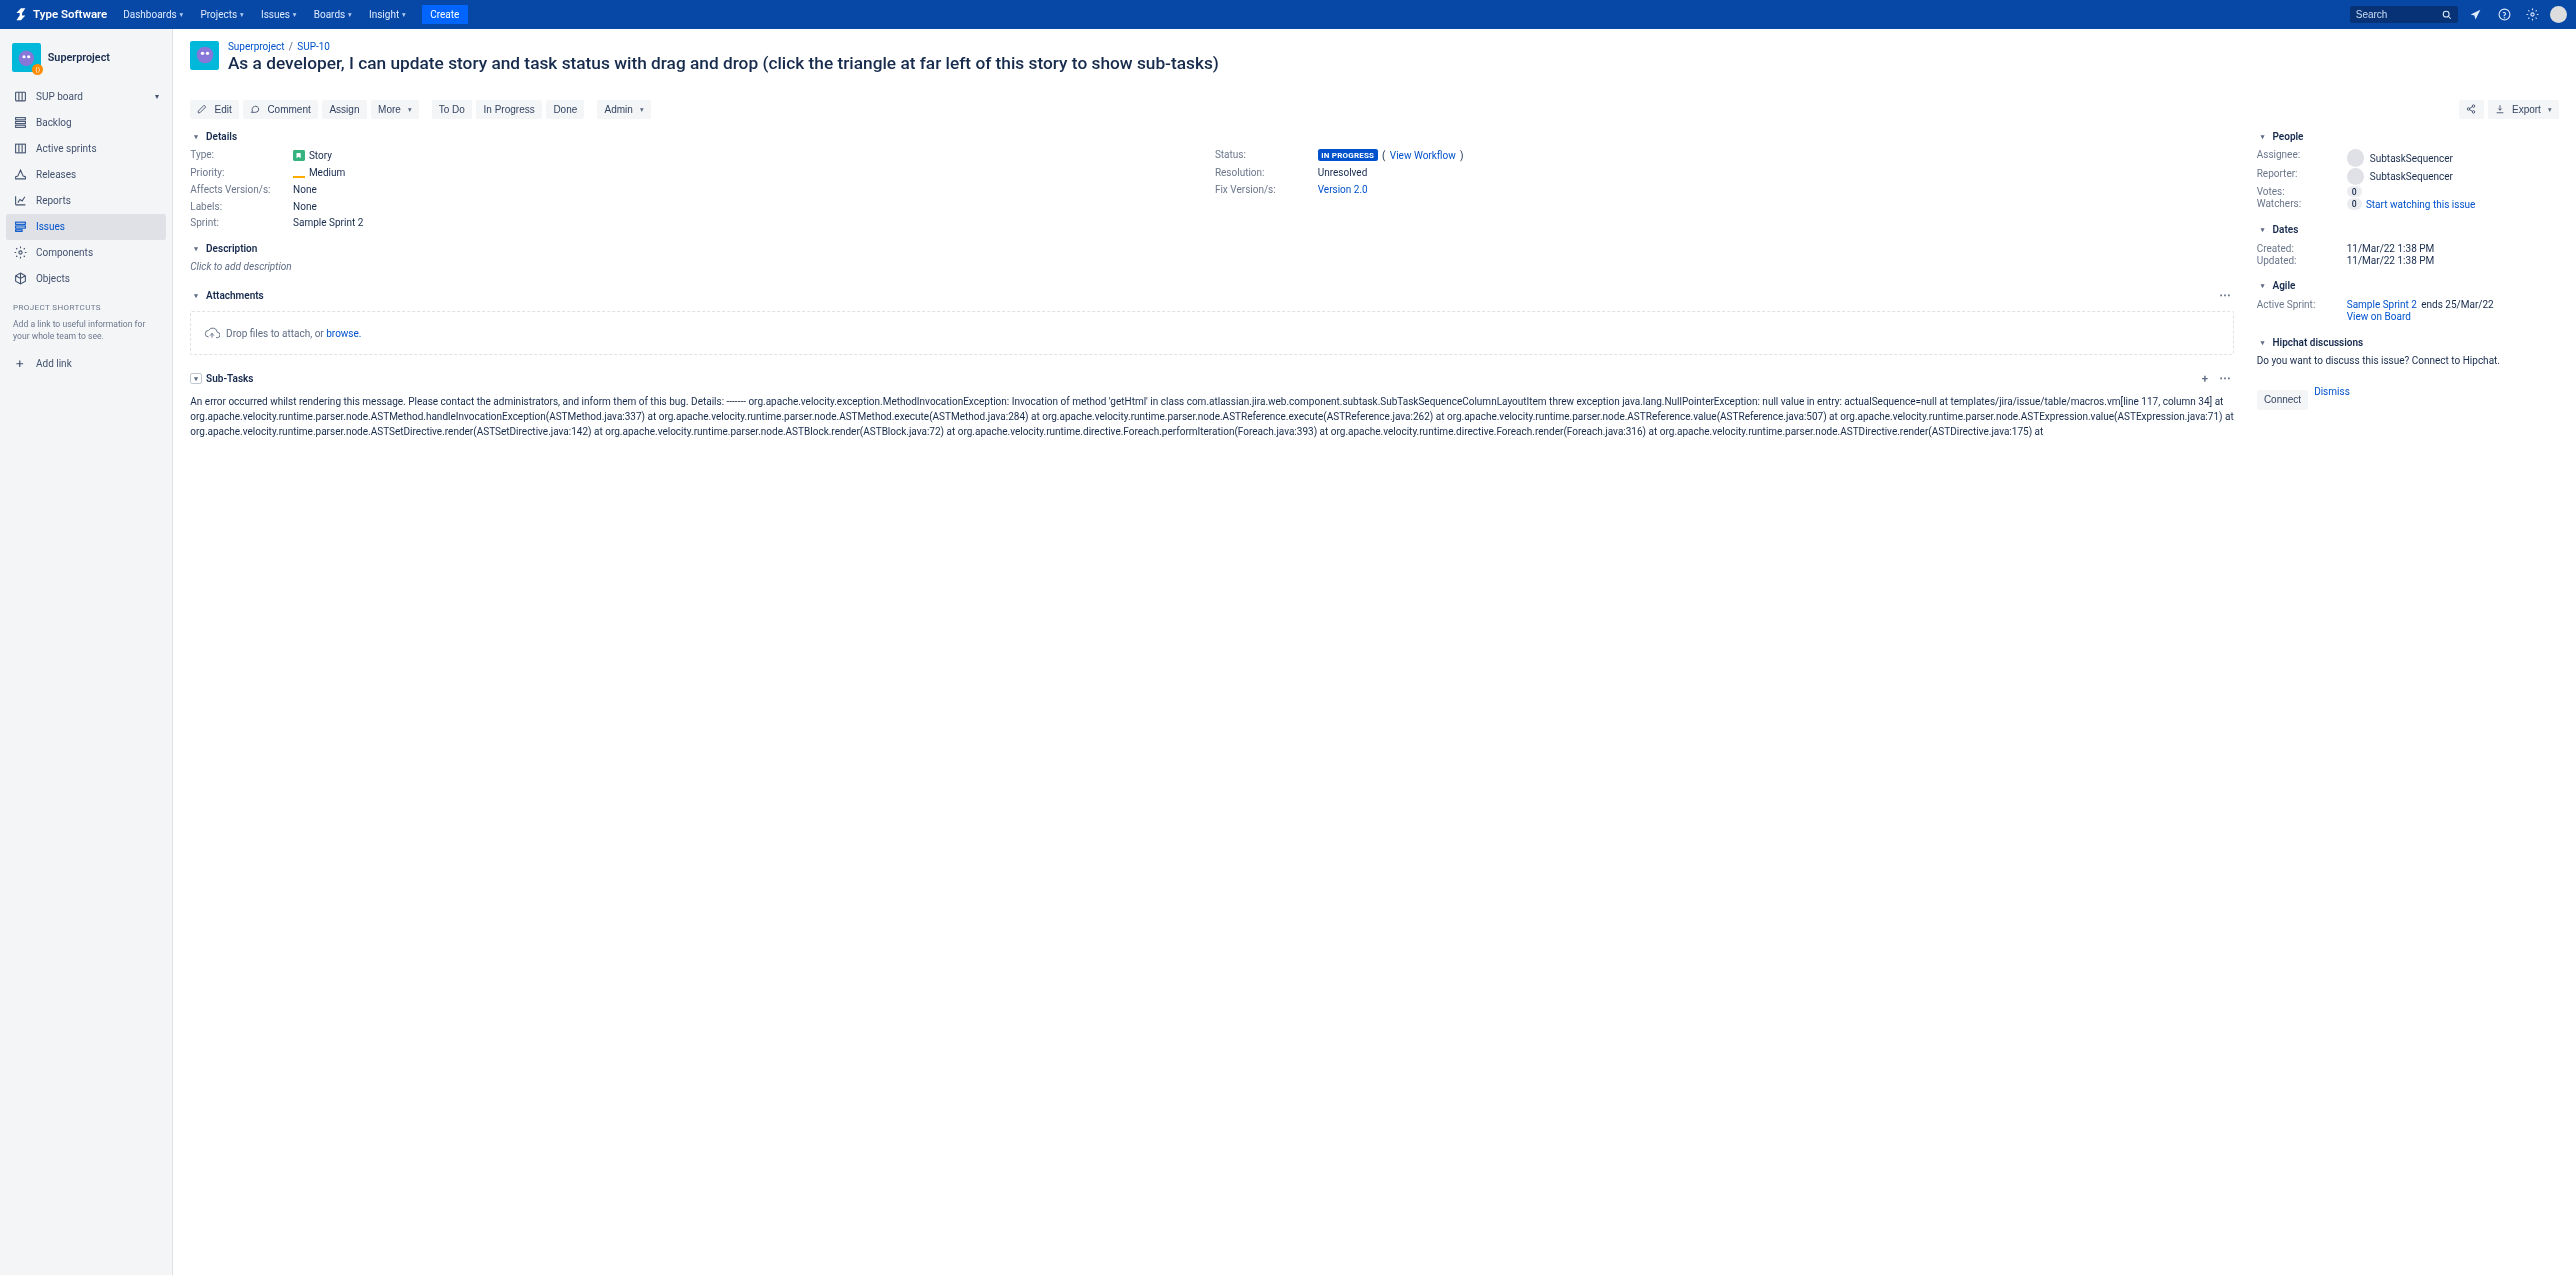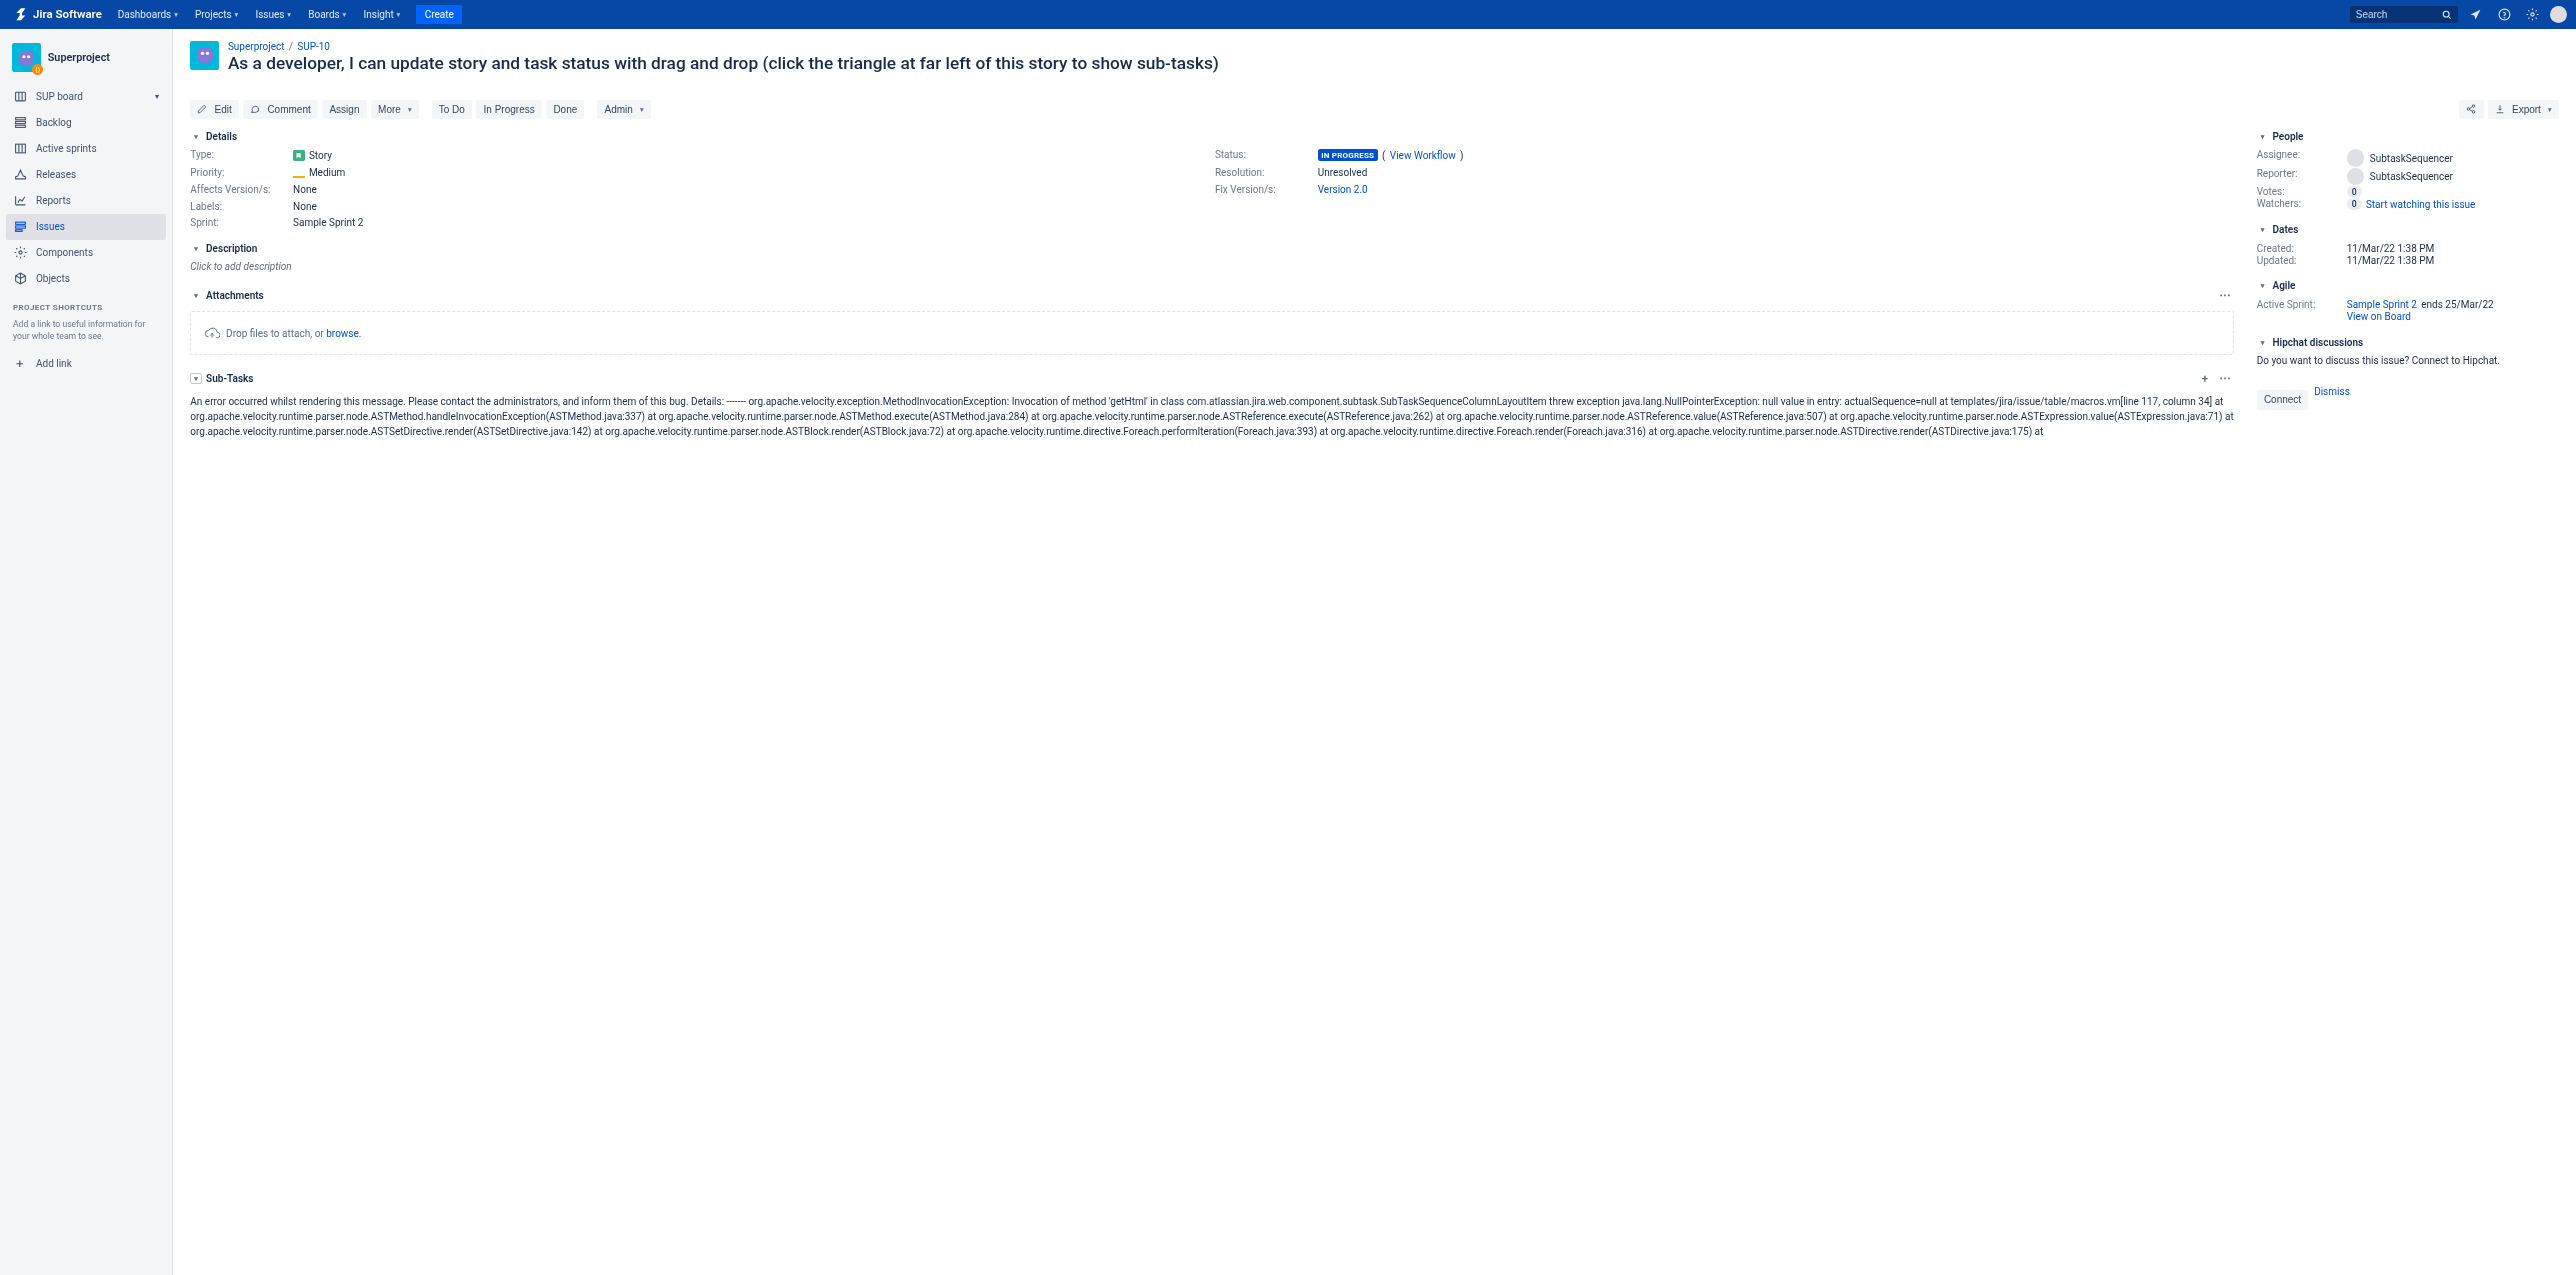--- a/index.html
+++ b/index.html
@@ -25,21 +25,21 @@
 .layout { display: flex; height: calc(100vh - 29px); }
 .sidebar { width: 173px; background: #f4f5f7; border-right: 0.7px solid #dfe1e6; padding: 11.5px 5.8px; overflow-y: auto; }
 .project-header { display: flex; align-items: center; gap: 7.2px; padding: 2.9px 5.8px 11.5px; }
 .project-avatar { width: 29px; height: 29px; border-radius: 2.2px; background: #00b8d9; display: flex; align-items: center; justify-content: center; position: relative; }
 .project-avatar-badge { position: absolute; bottom: -2.9px; right: -2.9px; width: 11.5px; height: 11.5px; background: #ff8b00; border-radius: 50%; display: flex; align-items: center; justify-content: center; font-size: 6.5px; color: #fff; }
 .project-name { font-weight: 600; font-size: 10.8px; }
 .sidebar-item { display: flex; align-items: center; gap: 8.6px; padding: 5.8px 7.2px; border-radius: 2.2px; cursor: pointer; color: #42526e; font-size: 10px; }
 .sidebar-item.selected { background: #dfe1e6; color: #0052cc; }
 .sidebar-item .icon { width: 14.4px; height: 14.4px; display: flex; align-items: center; justify-content: center; }
 .sidebar-item .expand { margin-left: auto; font-size: 8px; }
-.sidebar-section-title { font-size: 8px; font-weight: 700; color: #6b778c; padding: 11.5px 7.2px 2.9px; text-transform: uppercase; letter-spacing: 0.4px; }
+.sidebar-section-title { font-size: 8px; font-weight: 400; color: #6b778c; padding: 11.5px 7.2px 2.9px; text-transform: uppercase; letter-spacing: 0.4px; }
 .sidebar-hint { font-size: 8.6px; color: #6b778c; padding: 2.9px 7.2px 8.6px; line-height: 1.4; }
 
 
 .main { flex: 1; background: #fff; overflow-y: auto; padding: 11.5px 17.3px; }
 .breadcrumb-avatar { width: 29px; height: 29px; border-radius: 2.2px; background: #00b8d9; display: flex; align-items: center; justify-content: center; }
 .breadcrumb-links { display: flex; gap: 4.3px; color: #5e6c84; font-size: 10px; }
 .issue-title { font-size: 17.3px; font-weight: 500; line-height: 1.3; margin-bottom: 8.6px; }
 .header-block { display: flex; gap: 8.6px; align-items: flex-start; }
 .header-text { flex: 1; }
 
@@ -81,21 +81,21 @@
 </style>
 </head>
 <body>
 
 <div class="topbar">
   <div class="topbar-left">
     <div class="logo">
       <svg viewBox="0 0 24 24" fill="#fff">
           <path d="M11.5 2L4 10h5.5v4L4 22h7.5l7.5-8h-5.5v-4L19 2z"></path>
         </svg>
-      <span>Jira Software</span>
+      <span>Type Software</span>
     </div>
     <div class="nav-item">
         <span>Dashboards</span>
         <span class="chevron">▾</span>
       </div>
     <div class="nav-item">
         <span>Projects</span>
         <span class="chevron">▾</span>
       </div>
     <div class="nav-item">

